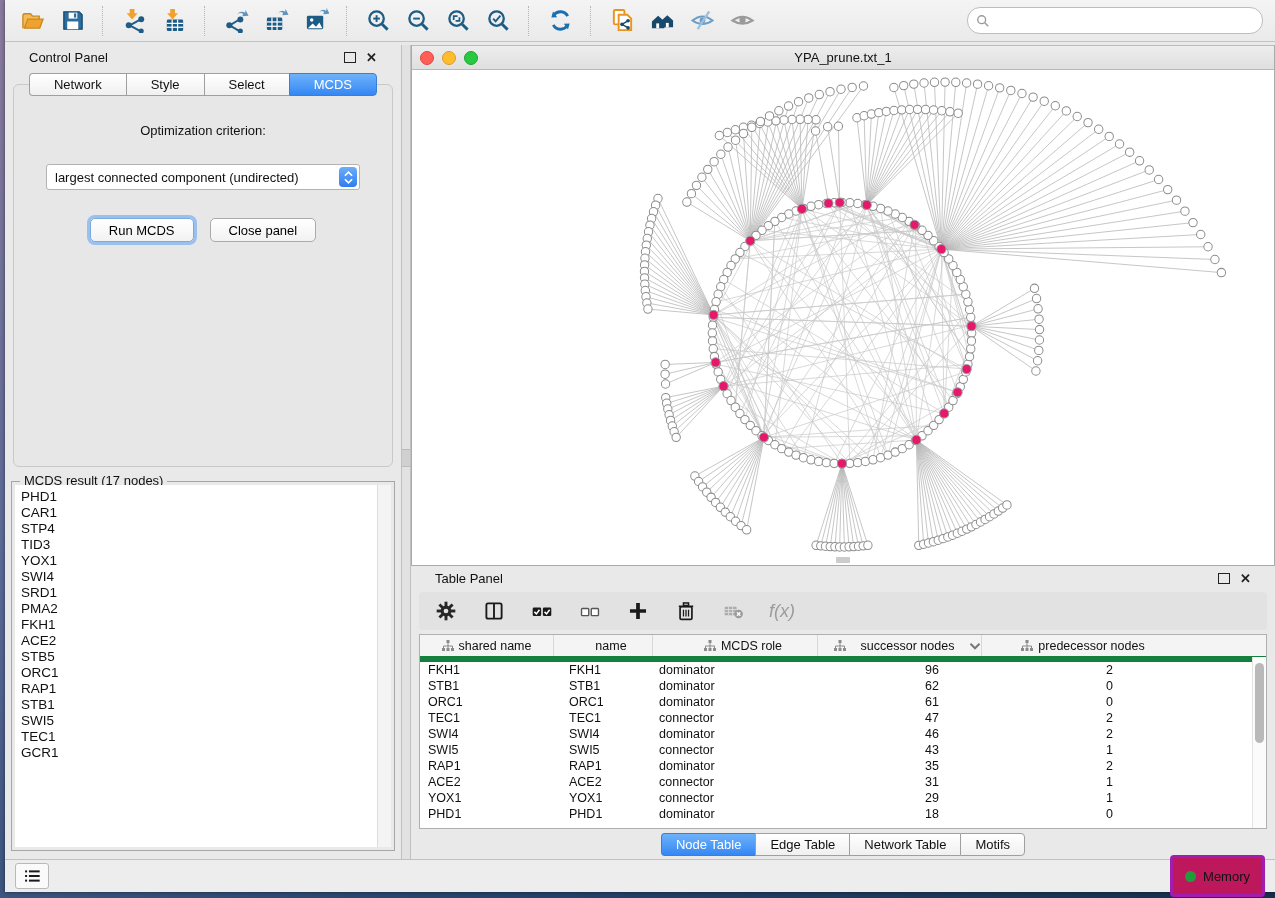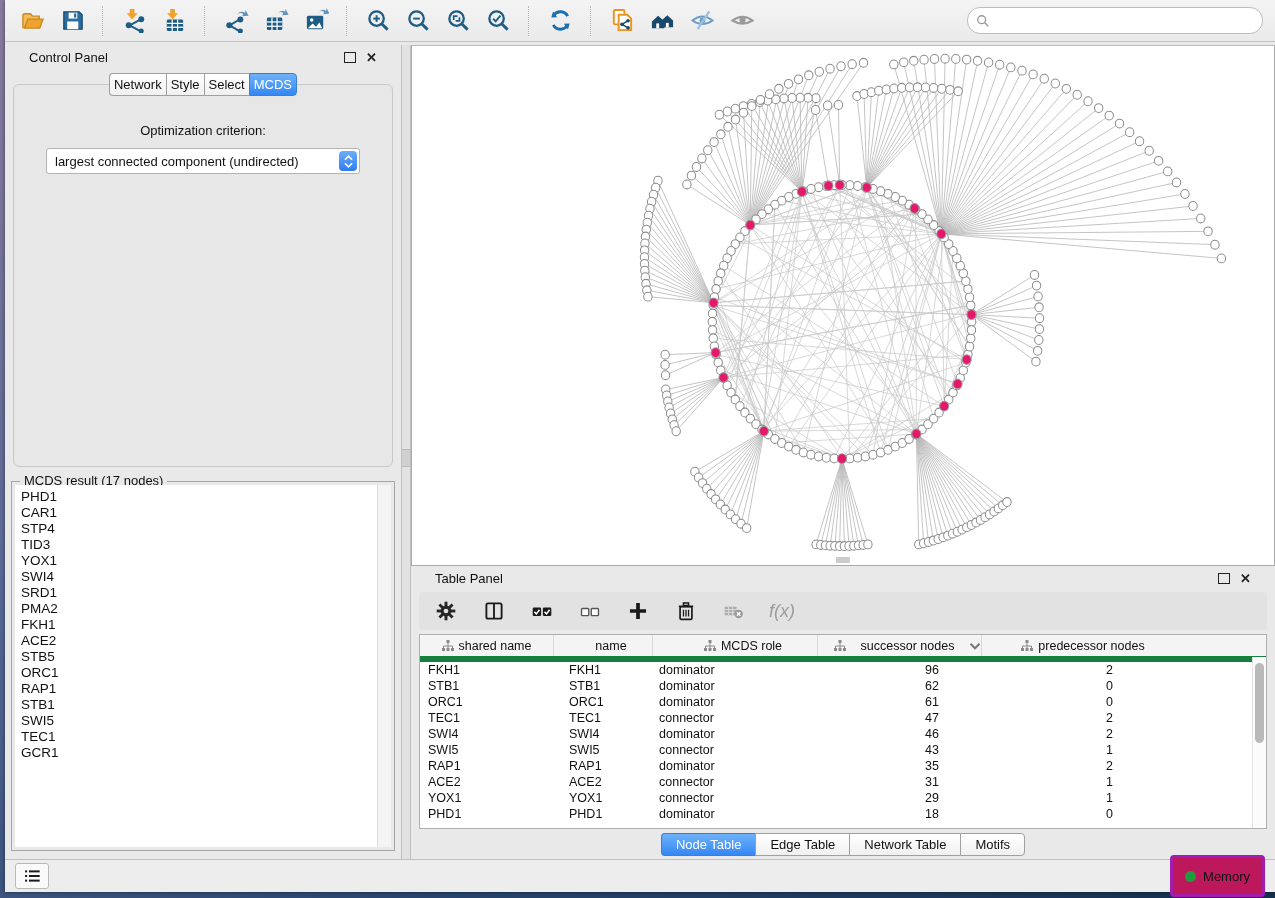--- a/index.html
+++ b/index.html
@@ -21,26 +21,26 @@
   .main{flex:1;display:flex;min-height:0;padding-top:3px;}
   
   .cpanel{width:396px;flex:0 0 396px;display:flex;flex-direction:column;min-height:0;}
   .panel-titlebar{height:24px;display:flex;align-items:center;padding:0 24px;}
   .panel-title{flex:1;font-size:13px;color:#111;}
   .win-icons{display:flex;align-items:center;gap:10px;}
   .float-ico{width:10px;height:9px;border:1.6px solid #222;display:inline-block;}
   .close-ico{font-weight:900;font-size:13px;color:#222;line-height:1;}
   .cp-tabs{display:flex;justify-content:center;margin-top:4px;position:relative;z-index:2;}
   .seg{border:1px solid #9f9f9f;background:linear-gradient(#ffffff,#f0f0f0);
-    padding:3px 4px;font-size:13px;border-right:none;}
+    padding:3px 24px;font-size:13px;border-right:none;}
   .seg:first-child{border-radius:4px 0 0 4px;}
   .seg:last-child{border-radius:0 4px 4px 0;border-right:1px solid #9f9f9f;}
   .seg.active{background:linear-gradient(#6fb2fb,#3487f3);color:#fff;border-color:#3b7fd4;}
   .cp-body{flex:1;margin:-12px 8px 0 8px;border:1px solid #c9c9c9;border-radius:6px;
-    background:#e7e7e7;padding-top:28px;display:flex;flex-direction:column;min-height:0;}
+    background:#e7e7e7;padding-top:28px;display:flex;flex-direction:column;min-height:0;gap:16px;}
   .opt-label{text-align:center;margin-top:10px;font-size:13px;}
   .dropdown{margin:10px auto 0;width:312px;height:24px;background:#fff;border:1px solid #b3b3b3;
     border-radius:3px;display:flex;align-items:center;}
   .dropdown .val{flex:1;padding:0 8px;font-size:13px;white-space:nowrap;}
   .stepper{width:18px;height:20px;margin-right:2px;border-radius:4px;
     background:linear-gradient(#6caef9,#2f7cf0);display:flex;flex-direction:column;
     align-items:center;justify-content:center;gap:1px;}
   .stepper svg{width:9px;height:6px;}
   .btnrow{display:flex;justify-content:center;gap:16px;margin-top:12px;}
   .pbtn{height:24px;padding:0 18px;background:linear-gradient(#ffffff,#f2f2f2);
@@ -292,20 +292,24 @@
           <span class="val">largest connected component (undirected)</span>
           <span class="stepper">
             <svg viewBox="0 0 10 6">
                   <path d="M1 5 L5 1 9 5" fill="none" stroke="#fff" stroke-width="1.8"></path>
                 </svg>
             <svg viewBox="0 0 10 6">
                   <path d="M1 1 L5 5 9 1" fill="none" stroke="#fff" stroke-width="1.8"></path>
                 </svg>
           </span>
         </div>
+        <div class="btnrow">
+          <button class="pbtn focus">Run MCDS</button>
+          <button class="pbtn">Close panel</button>
+        </div>
         <div style="flex:1"></div>
       </div>
       <div class="groupbox" style="flex:0 0 368px;">
         <span class="legend">MCDS result (17 nodes)</span>
         <div class="listbox">
           <div class="list-scroll"></div>
         <div class="mcds-item">PHD1</div>
               <div class="mcds-item">CAR1</div>
               <div class="mcds-item">STP4</div>
               <div class="mcds-item">TID3</div>
@@ -326,20 +330,28 @@
       </div>
     </div>
 
     <div class="vsplit">
       <div class="grip"></div>
     </div>
 
     <div class="rightcol">
 
       <div class="netwin">
+        <div class="net-titlebar">
+          <span class="net-title">YPA_prune.txt_1</span>
+          <span class="lights">
+            <span class="light red"></span>
+            <span class="light yellow"></span>
+            <span class="light green"></span>
+          </span>
+        </div>
         <div class="netcanvas">
           <svg viewBox="0 0 864 493" preserveAspectRatio="none">
                 <g stroke="#9b9b9b" stroke-width="0.7" opacity="0.55">
                   <line x1="560.8218395180946" y1="255.1963256884173" x2="301.94784636725296" y2="246.33023156680807"></line>
                   <line x1="560.8218395180946" y1="255.1963256884173" x2="560.7628220490312" y2="269.8492046648972"></line>
                   <line x1="560.8218395180946" y1="255.1963256884173" x2="301.94784636725296" y2="246.33023156680807"></line>
                   <line x1="560.8218395180946" y1="255.1963256884173" x2="438.8492046648971" y2="391.7628220490313"></line>
                   <line x1="560.8218395180946" y1="255.1963256884173" x2="392.32460299882365" y2="137.88628735388906"></line>
                   <line x1="530.5857776054671" y1="178.4376107407499" x2="423.15079533510277" y2="132.23717795096871"></line>
                   <line x1="530.5857776054671" y1="178.4376107407499" x2="469.6753970011764" y2="386.1137126461109"></line>

